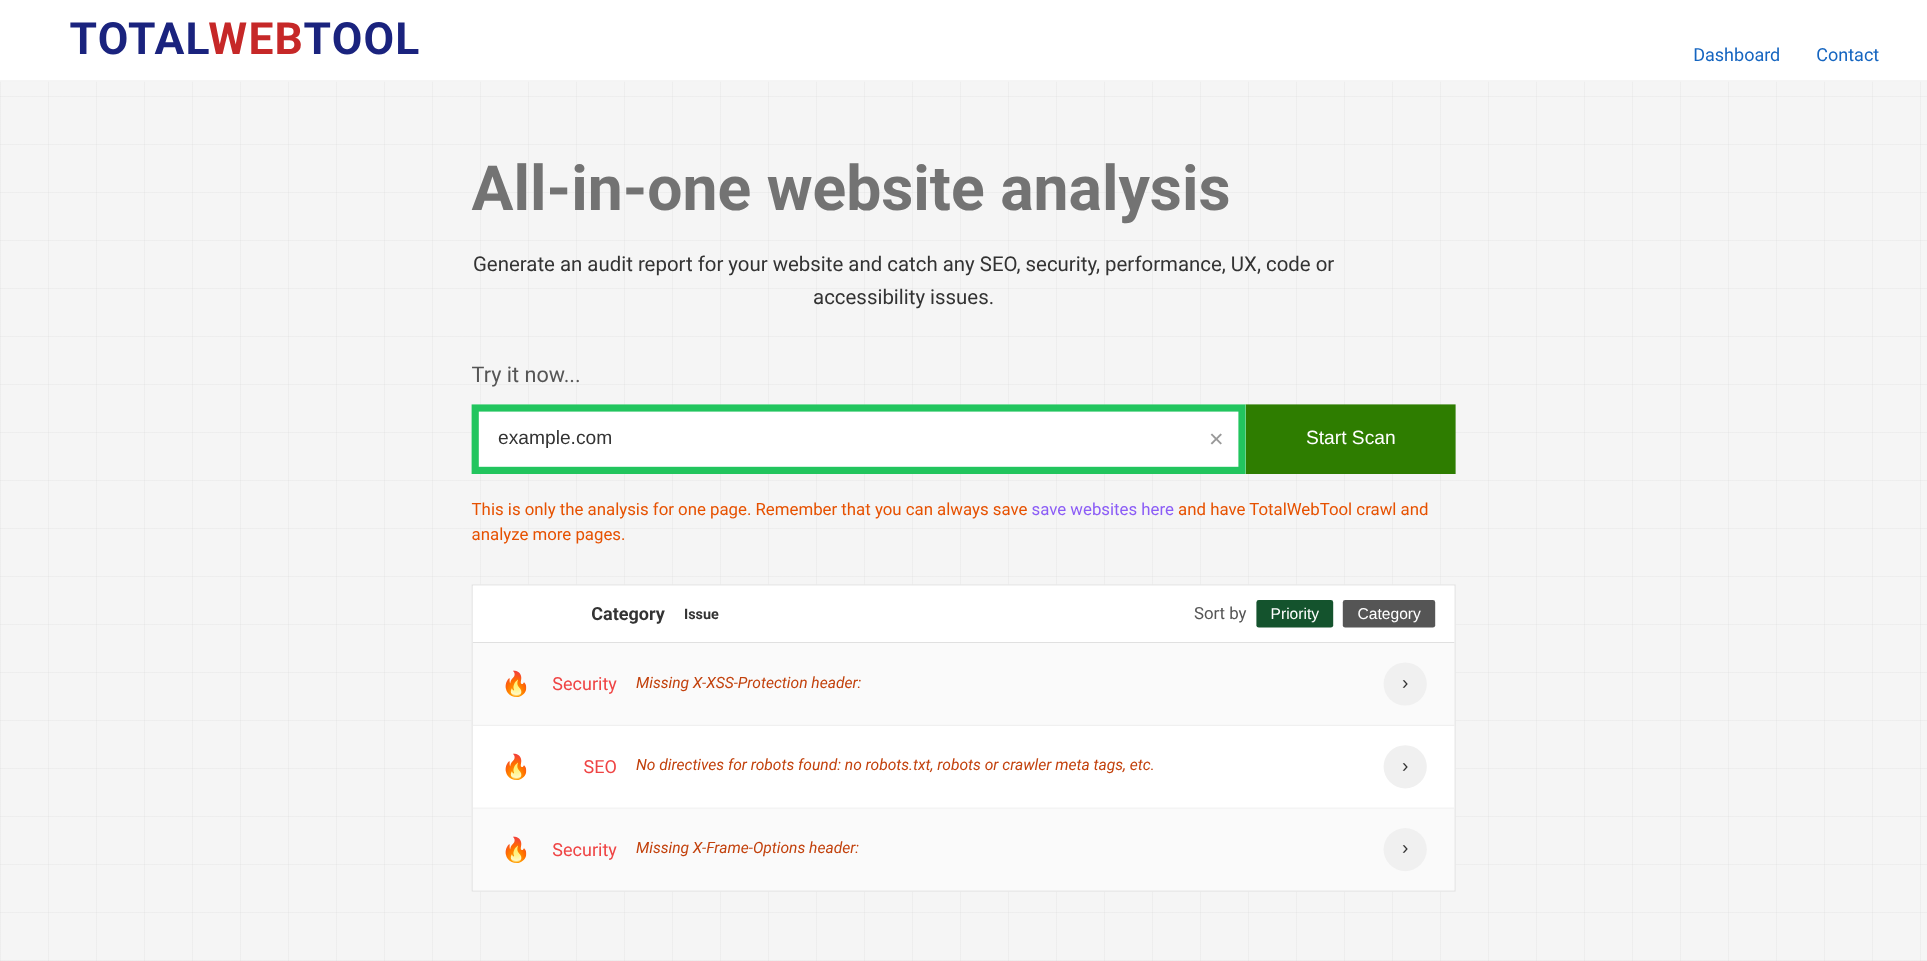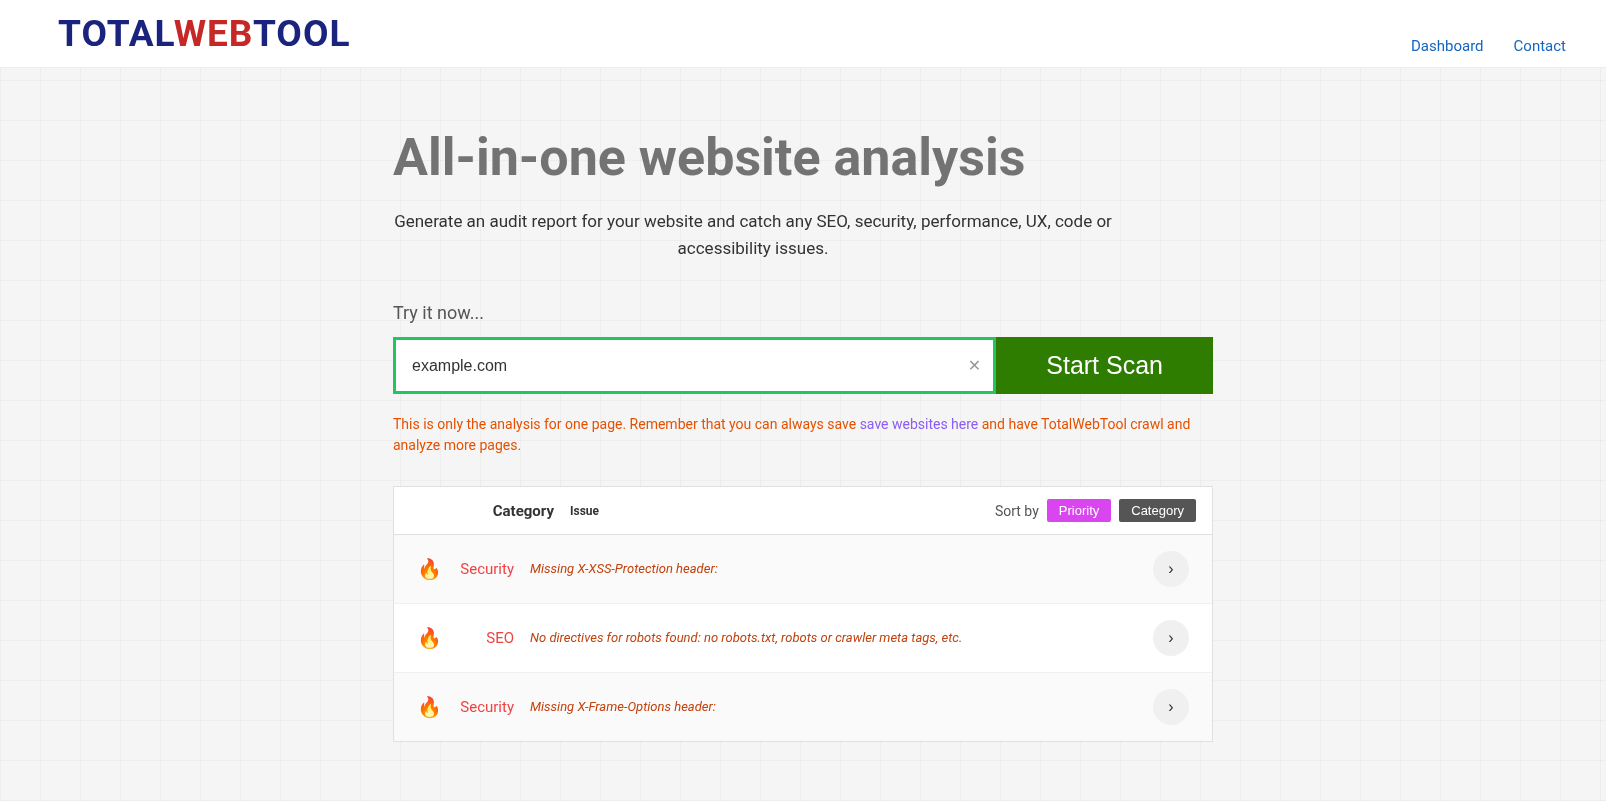--- a/index.html
+++ b/index.html
@@ -87,21 +87,21 @@
 
     .scan-form {
       display: flex;
       max-width: 850px;
       margin-bottom: 20px;
     }
 
     .scan-input-wrapper {
       flex: 1;
       position: relative;
-      border: 3px solid #22c55e;
+      border: 6px solid #22c55e;
       background: #fff;
       display: flex;
       align-items: center;
       justify-content: center;
     }
 
     .scan-input {
       width: 100%;
       padding: 14px 40px 14px 16px;
       font-size: 16px;
@@ -118,21 +118,21 @@
       font-size: 16px;
       cursor: pointer;
       user-select: none;
     }
 
     .scan-button {
       background: #2e7d00;
       color: #fff;
       border: none;
       padding: 14px 50px;
-      font-size: 25px;
+      font-size: 16px;
       font-weight: 500;
       cursor: pointer;
       white-space: nowrap;
     }
 
     .notice-text {
       font-size: 14px;
       color: #e65100;
       max-width: 850px;
       line-height: 1.5;
@@ -186,21 +186,21 @@
     .sort-btn {
       padding: 4px 12px;
       font-size: 13px;
       border: none;
       cursor: pointer;
       font-weight: 500;
       border-radius: 2px;
     }
 
     .sort-btn-priority {
-      background: #d946ef;
+      background: #14532d;
       color: #fff;
     }
 
     .sort-btn-category {
       background: #555;
       color: #fff;
     }
 
     
     .result-row {

